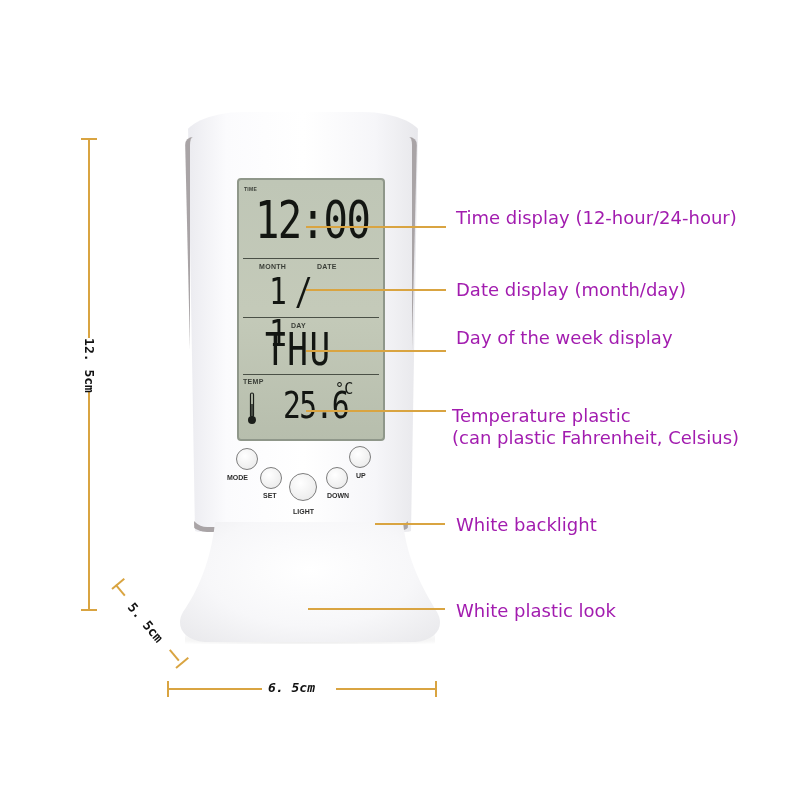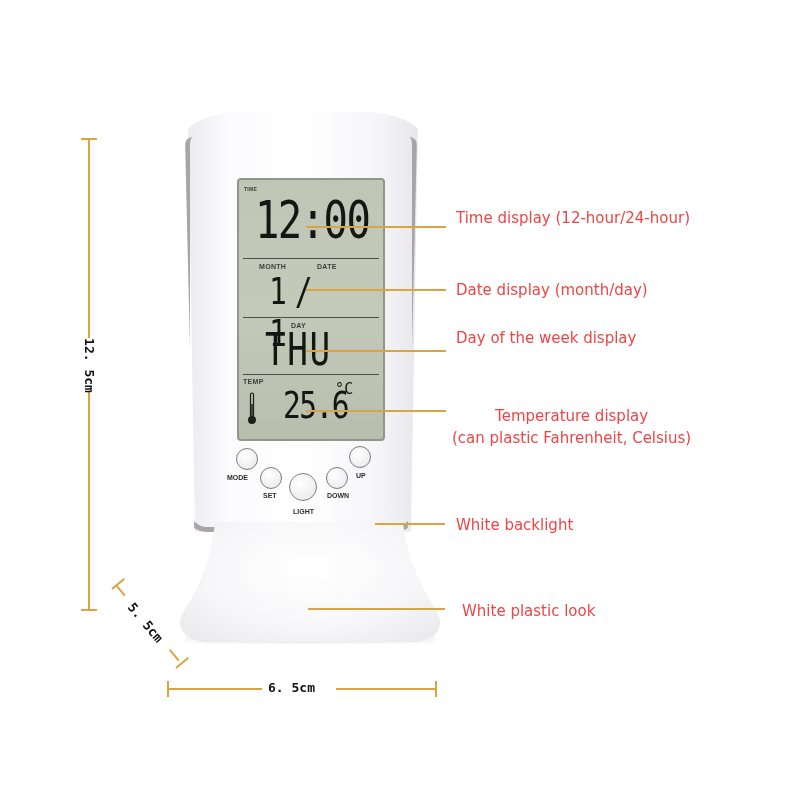--- a/index.html
+++ b/index.html
@@ -37,21 +37,21 @@
     .lcd .lbl { position: absolute; font-family: "Liberation Sans", sans-serif; font-weight: bold; font-size: 7px; color: #3b3f38; letter-spacing: 0.3px; }
     .lcd .seg { position: absolute; font-family: "DejaVu Sans Mono", monospace; font-weight: normal; color: #131612; transform: scaleX(0.78); transform-origin: left top; letter-spacing: -2px; }
     .lcd .sep { position: absolute; left: 4px; right: 4px; height: 1px; background: #4a5046; }
 
     
     .btn { position: absolute; border-radius: 50%; border: 1.5px solid #7d7d7d; background: radial-gradient(circle at 40% 35%, #ffffff, #eeeeee 70%, #dcdcdc); box-sizing: border-box; }
     .btn-label { position: absolute; font-family: "Liberation Sans", sans-serif; font-weight: bold; font-size: 7px; color: #2d2d2d; }
 
     
     .leader { position: absolute; height: 1.5px; background: #d9a441; }
-    .callout { position: absolute; left: 456px; font-family: "DejaVu Sans", sans-serif; font-size: 15px; color: #ef4444; line-height: 22px; white-space: nowrap; text-align: center; }
+    .callout { position: absolute; left: 456px; font-family: "DejaVu Sans", sans-serif; font-size: 18px; color: #a21caf; line-height: 22px; white-space: nowrap; }
 
     
     .ruler-v { position: absolute; left: 88px; width: 1.5px; background: #d9a441; }
     .cap-h { position: absolute; height: 1.5px; width: 16px; background: #d9a441; }
     .ruler-h { position: absolute; top: 688px; height: 1.5px; background: #d9a441; }
     .cap-v { position: absolute; width: 1.5px; height: 16px; background: #d9a441; }
     .dim-text { position: absolute; font-family: "DejaVu Sans Mono", monospace; font-weight: bold; font-size: 13px; color: #111; white-space: nowrap; }
   </style>
 </head>
 <body>
@@ -65,21 +65,21 @@
 <div class="cap-h" style="left:110px;top:583px;transform:rotate(-40deg);"></div>
 <div class="cap-h" style="left:174px;top:662px;transform:rotate(-40deg);"></div>
 <div class="leader" style="left:116px;top:584px;width:14px;transform:rotate(50deg);transform-origin:left center;"></div>
 <div class="leader" style="left:170px;top:649px;width:14px;transform:rotate(50deg);transform-origin:left center;"></div>
 <div class="dim-text" style="left:122px;top:615px;transform:rotate(50deg);transform-origin:center;">5. 5cm</div>
 
 <div class="ruler-h" style="left:167px;width:95px;"></div>
 <div class="ruler-h" style="left:336px;width:100px;"></div>
 <div class="cap-v" style="left:167px;top:681px;"></div>
 <div class="cap-v" style="left:435px;top:681px;"></div>
-<div class="dim-text" style="left:268px;top:680px;">6. 5cm</div>
+<div class="dim-text" style="left:268px;top:680px;font-style:italic;">6. 5cm</div>
 
 <div class="clock">
   <div class="upper"></div>
   <div class="rim"></div>
   <div class="base-shadow"></div>
   <div class="base"></div>
 </div>
 
 <div class="lcd">
   <span class="lbl" style="left:5px;top:6px;font-size:5px;">TIME</span>
@@ -130,21 +130,21 @@
 <div class="callout" style="top:207px;">
   <div>Time display (12-hour/24-hour)</div>
 </div>
 <div class="callout" style="top:279px;">
   <div>Date display (month/day)</div>
 </div>
 <div class="callout" style="top:327px;">
   <div>Day of the week display</div>
 </div>
 <div class="callout" style="top:405px;left:452px;">
-  <div>Temperature display</div>
+  <div>Temperature plastic</div>
   <div>(can plastic Fahrenheit, Celsius)</div>
 </div>
 <div class="callout" style="top:514px;">
   <div>White backlight</div>
 </div>
-<div class="callout" style="top:600px;margin-left:6px;">
+<div class="callout" style="top:600px;">
   <div>White plastic look</div>
 </div>
 
 </body></html>

